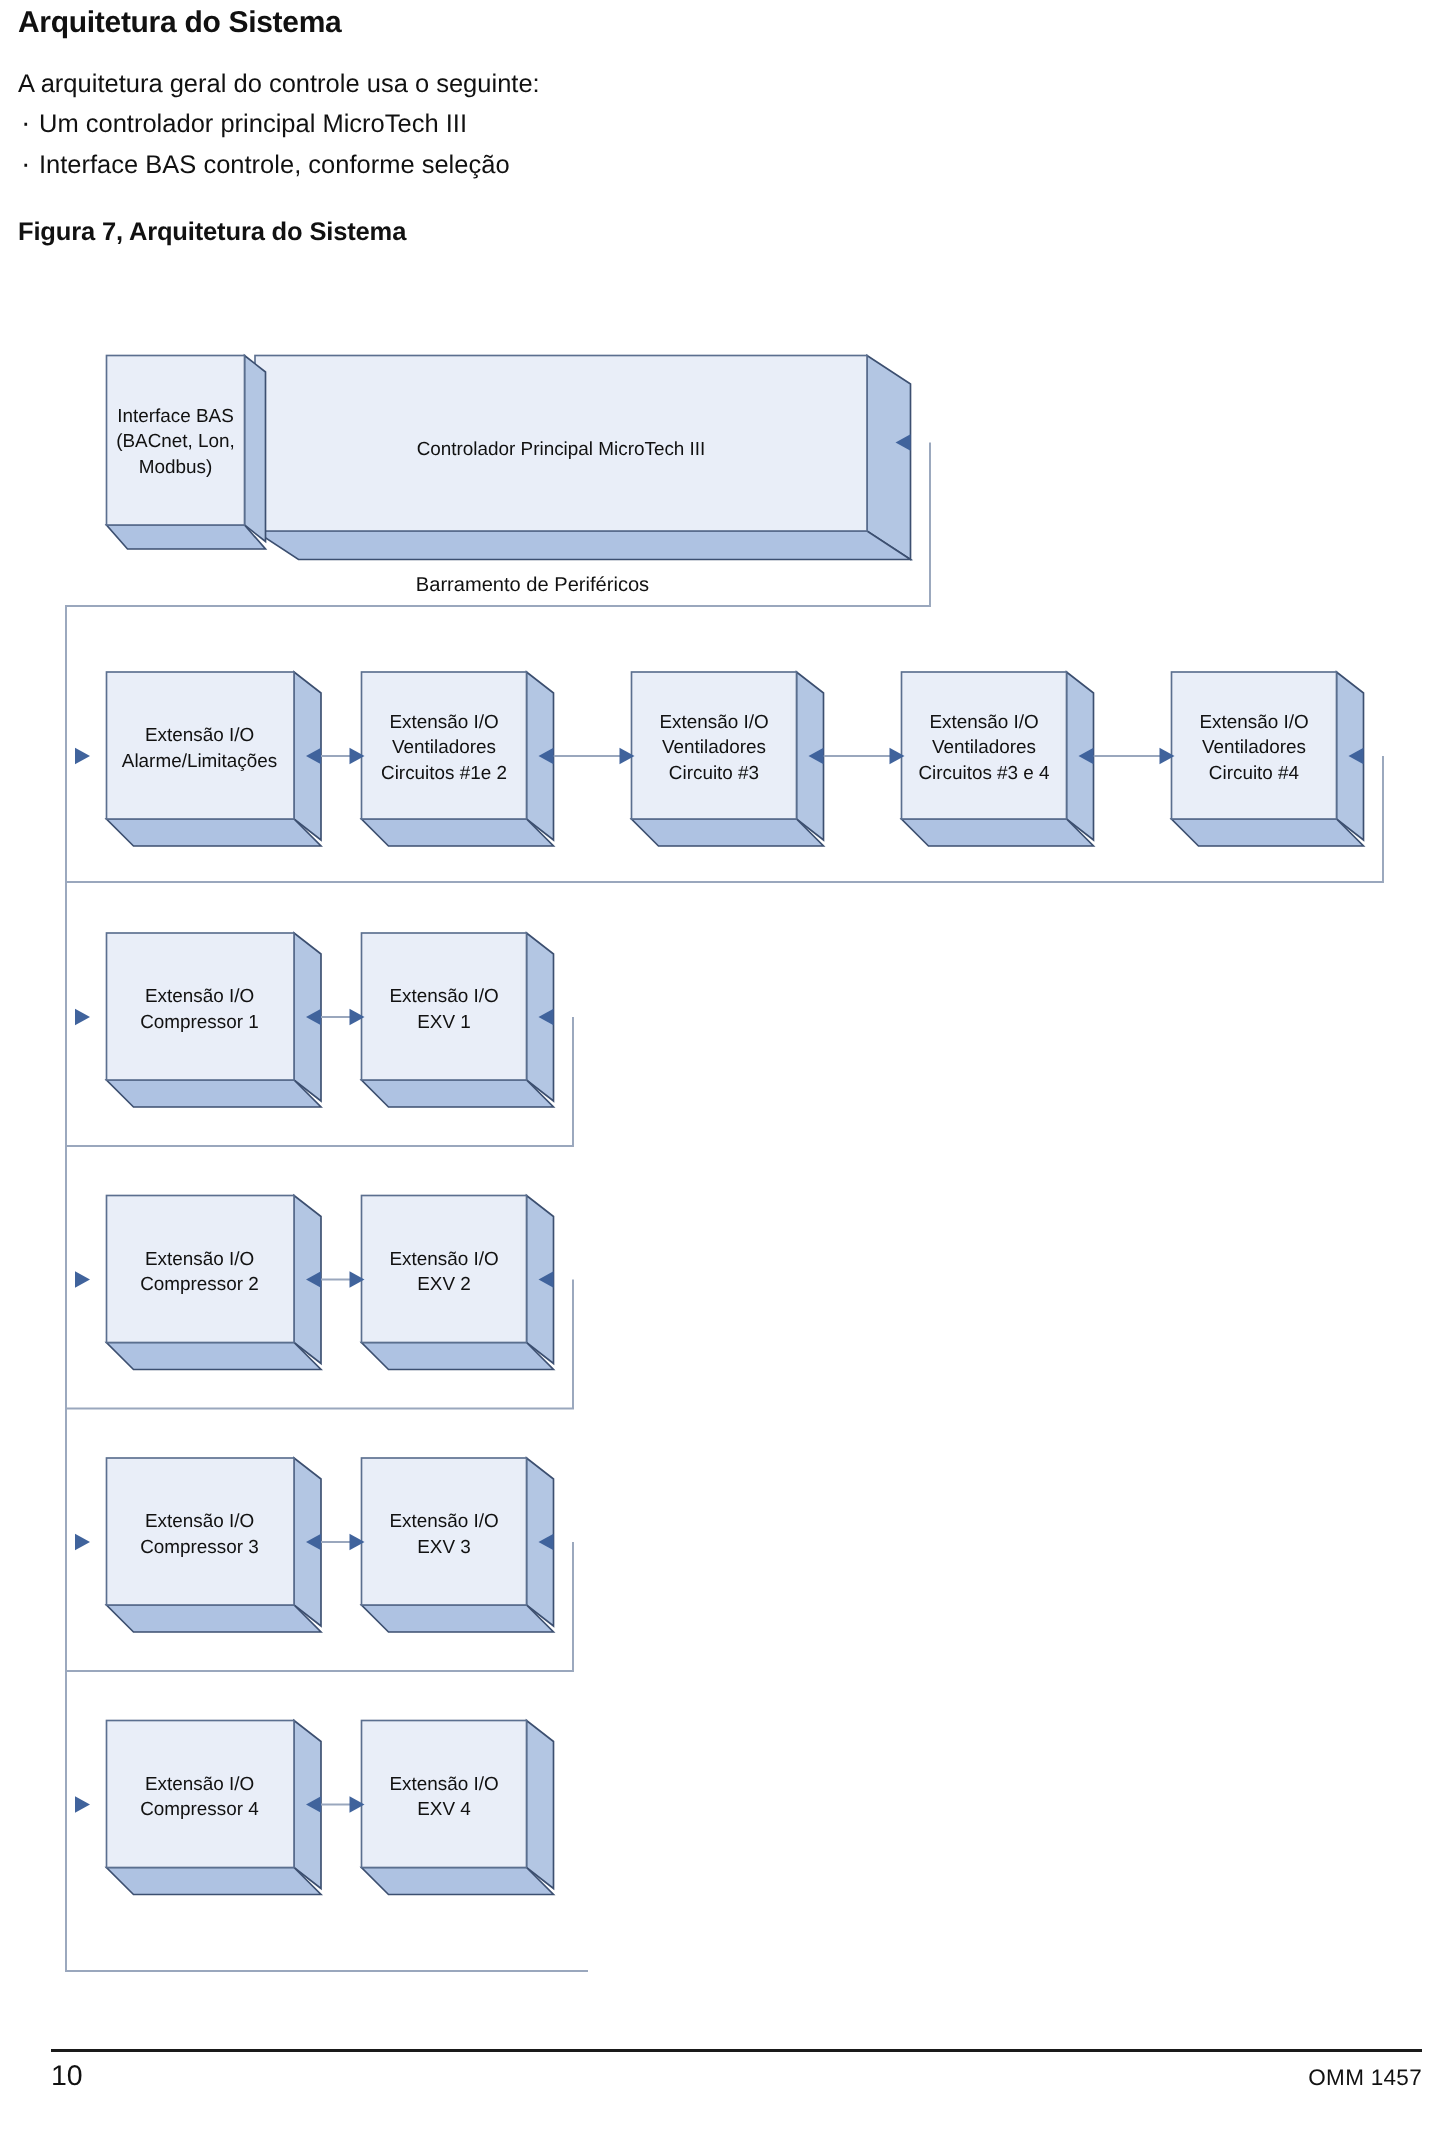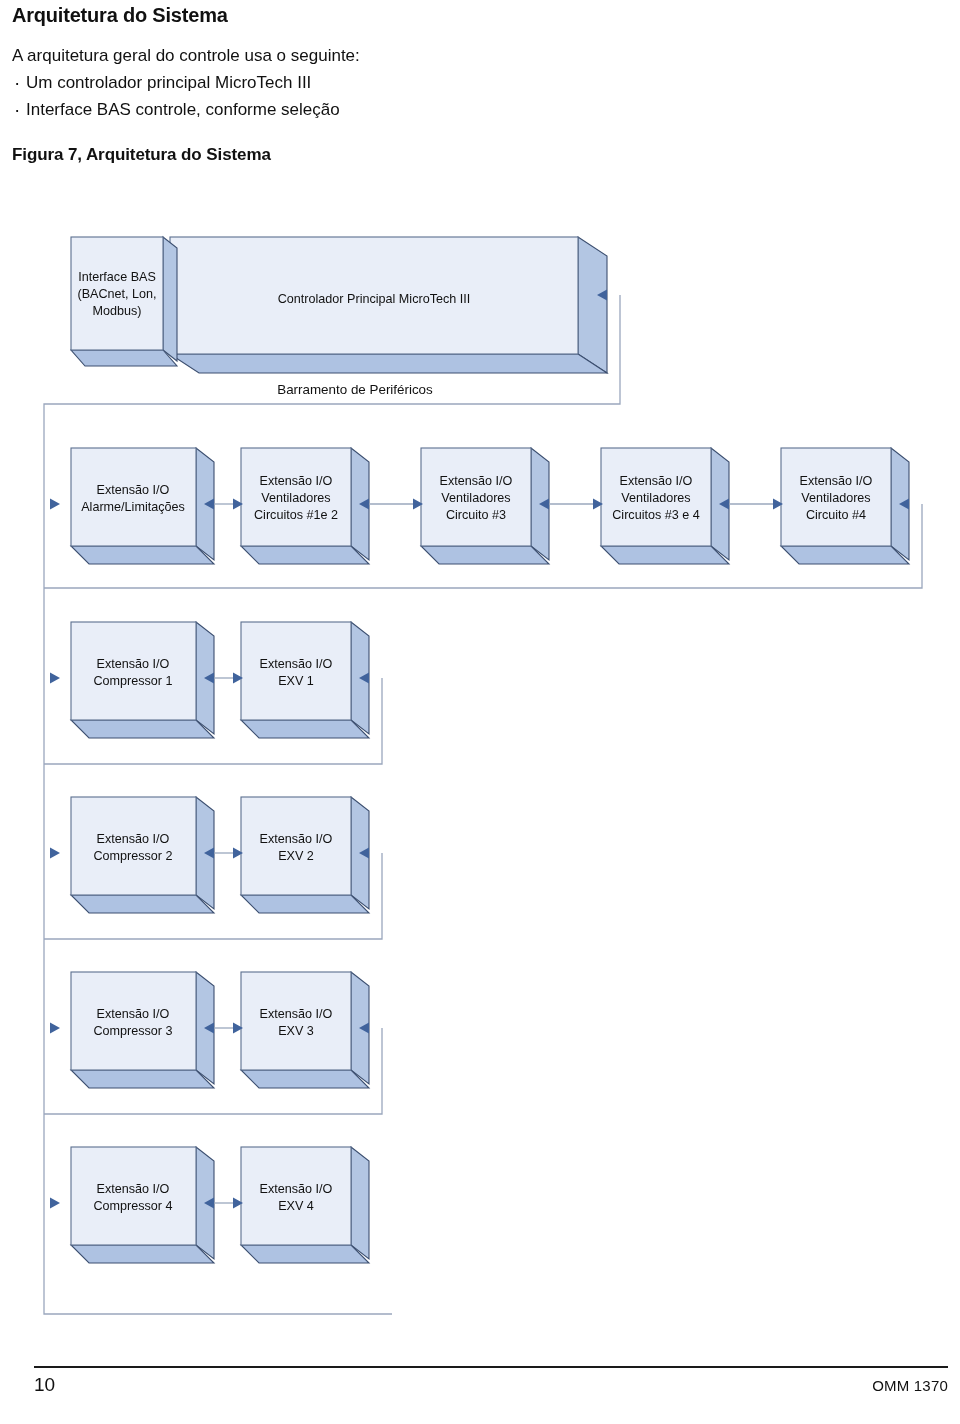--- a/index.html
+++ b/index.html
@@ -314,15 +314,15 @@
     <use href="#arr-r" x="233" y="977"></use>
   </g>
 
 </svg>
 </div>
 
 <div id="footer">
   <div class="rule"></div>
   <div class="row">
     <span class="pageno">10</span>
-    <span class="docid">OMM 1370</span>
+    <span class="docid">OMM 1457</span>
   </div>
 </div>
 
 </body></html>

